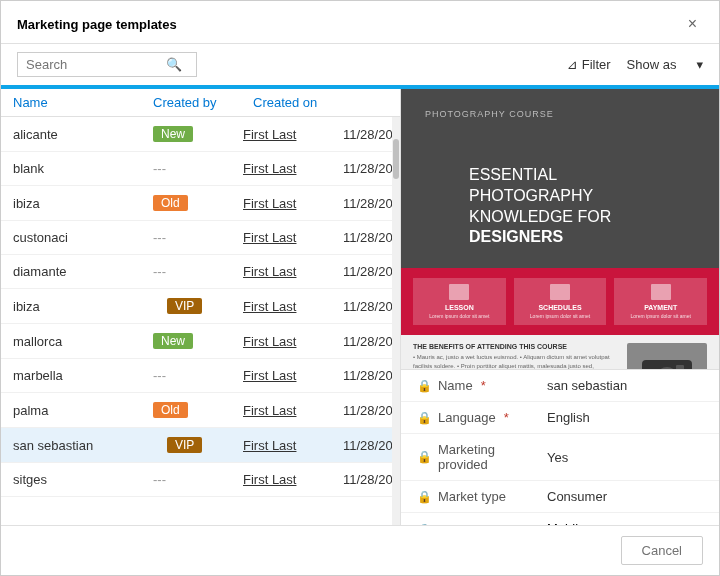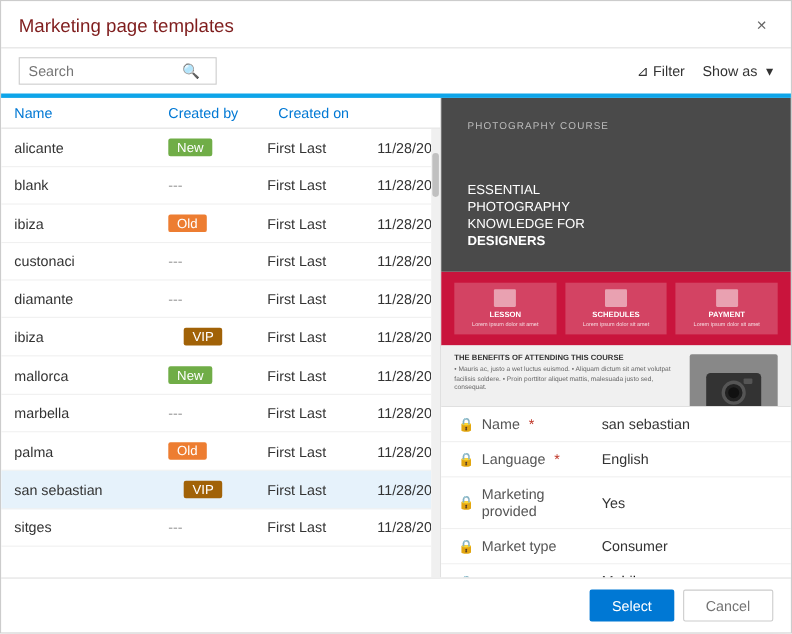--- a/index.html
+++ b/index.html
@@ -7,21 +7,21 @@
     .dialog {
       width: 720px; height: 576px; background: #fff;
       border: 1px solid #ccc; box-shadow: 0 4px 20px rgba(0,0,0,0.2);
       display: flex; flex-direction: column; position: relative;
     }
     .dialog-header {
       display: flex; align-items: center; justify-content: space-between;
       padding: 12px 16px 8px 16px; border-bottom: 1px solid #e0e0e0;
       flex-shrink: 0;
     }
-    .dialog-title { font-size: 17px; font-weight: 400; color: #7f1d1d; }
+    .dialog-title { font-size: 13px; font-weight: 700; color: #000000; }
     .close-btn {
       background: none; border: none; cursor: pointer;
       font-size: 16px; color: #666; padding: 2px 6px;
     }
     .dialog-toolbar {
       display: flex; align-items: center; justify-content: space-between;
       padding: 8px 16px; border-bottom: 4px solid #0ea5e9; flex-shrink: 0;
     }
     .search-box {
       display: flex; align-items: center; border: 1px solid #ccc;
@@ -30,21 +30,21 @@
     .search-box input {
       border: none; outline: none; font-size: 13px; width: 140px; color: #333;
     }
     .search-icon { color: #555; font-size: 13px; }
     .toolbar-right { display: flex; align-items: center; gap: 16px; }
     .filter-btn {
       display: flex; align-items: center; gap: 4px; background: none;
       border: none; cursor: pointer; font-size: 13px; color: #333;
     }
     .show-as-btn {
-      display: flex; align-items: center; gap: 8px; background: none;
+      display: flex; align-items: center; gap: 20px; background: none;
       border: none; cursor: pointer; font-size: 13px; color: #333;
     }
     .dialog-body {
       display: flex; flex: 1; overflow: hidden;
     }
     .list-panel {
       width: 400px; flex-shrink: 0; display: flex; flex-direction: column;
       border-right: 1px solid #e0e0e0; overflow: hidden;
     }
     .list-header {
@@ -60,21 +60,21 @@
     .col-created-by { width: 100px; }
     .col-created-on { flex: 1; }
     .list-row {
       display: flex; align-items: center; padding: 5px 0;
       border-bottom: 1px solid #f0f0f0; cursor: pointer;
     }
     .list-row.selected { background: #e6f2fb; }
     .cell { padding: 4px 12px; font-size: 13px; color: #333; overflow: hidden; white-space: nowrap; }
     .cell-name { width: 140px; font-size: 13px; }
     .cell-tag { width: 90px; }
-    .cell-created-by { width: 100px; }
+    .cell-created-by { width: 100px; text-decoration: underline; }
     .cell-created-on { flex: 1; font-size: 13px; }
     .tag-badge {
       display: inline-block; padding: 1px 8px; border-radius: 2px;
       font-size: 12px; font-weight: 500; color: #fff;
     }
     .tag-new { background: #70ad47; }
     .tag-old { background: #ed7d31; }
     .tag-vip { background: #a16207; margin-left: 14px; }
     .tag-dash { color: #999; }
     .preview-panel {
@@ -96,21 +96,21 @@
       background: #4a4a4a; flex: 1; display: flex; flex-direction: column;
       align-items: flex-start; justify-content: center; padding: 20px 24px;
       position: relative;
       gap: 40px;
     }
     .preview-label {
       color: #bbb; font-size: 9px; text-transform: uppercase; letter-spacing: 1px;
       margin-bottom: 6px;
     }
     .preview-heading {
-      color: #fff; font-size: 12px; font-weight: 300; line-height: 1.3;
+      color: #fff; font-size: 16px; font-weight: 300; line-height: 1.3; margin-left: 44px;
     }
     .preview-heading strong { font-weight: 700; }
     .preview-cards {
       display: flex; gap: 8px; padding: 10px 12px; background: #c9143c;
     }
     .preview-card {
       flex: 1; background: rgba(255,255,255,0.2); padding: 6px 8px;
       display: flex; flex-direction: column; align-items: center;
     }
     .preview-card-icon {
@@ -387,16 +387,15 @@
       <div class="detail-value-dropdown">
         <span>Mobile</span>
         <span>▾</span>
       </div>
     </div>
         </div>
     </div>
   </div>
 
   <div class="dialog-footer">
-    <button class="btn-select">Select</button>
     <button class="btn-cancel">Cancel</button>
   </div>
 </div>
 
 </body></html>

